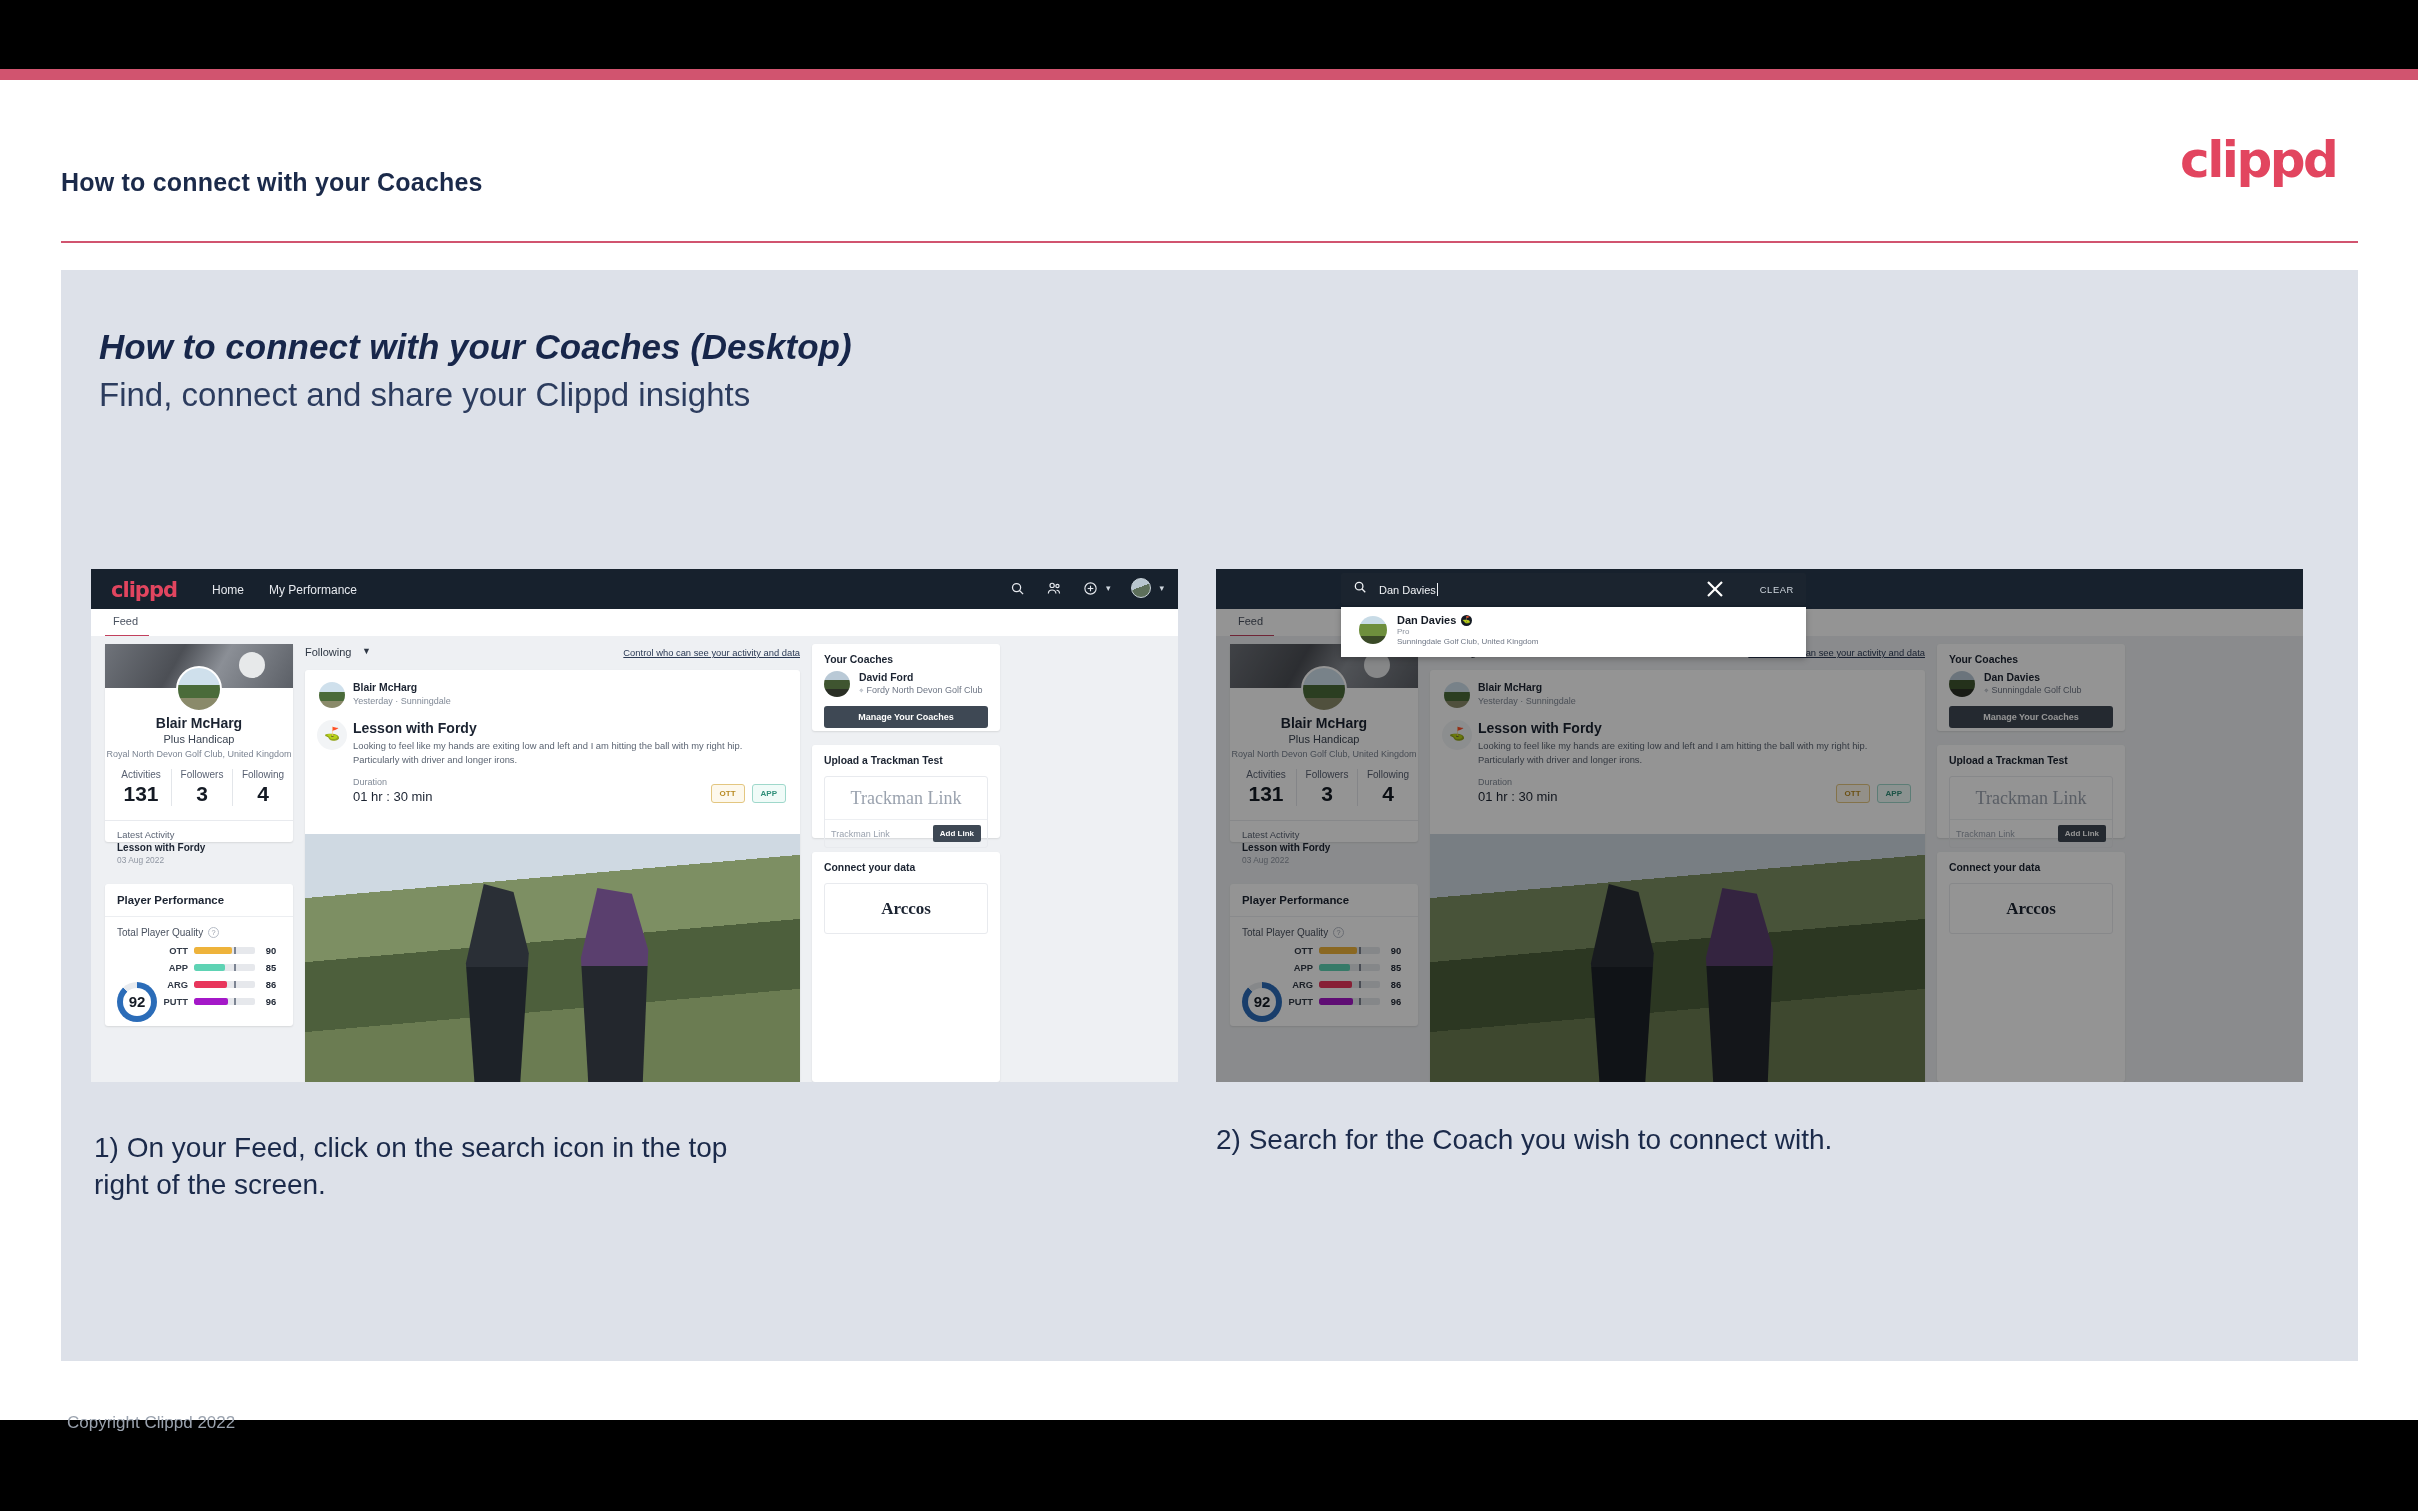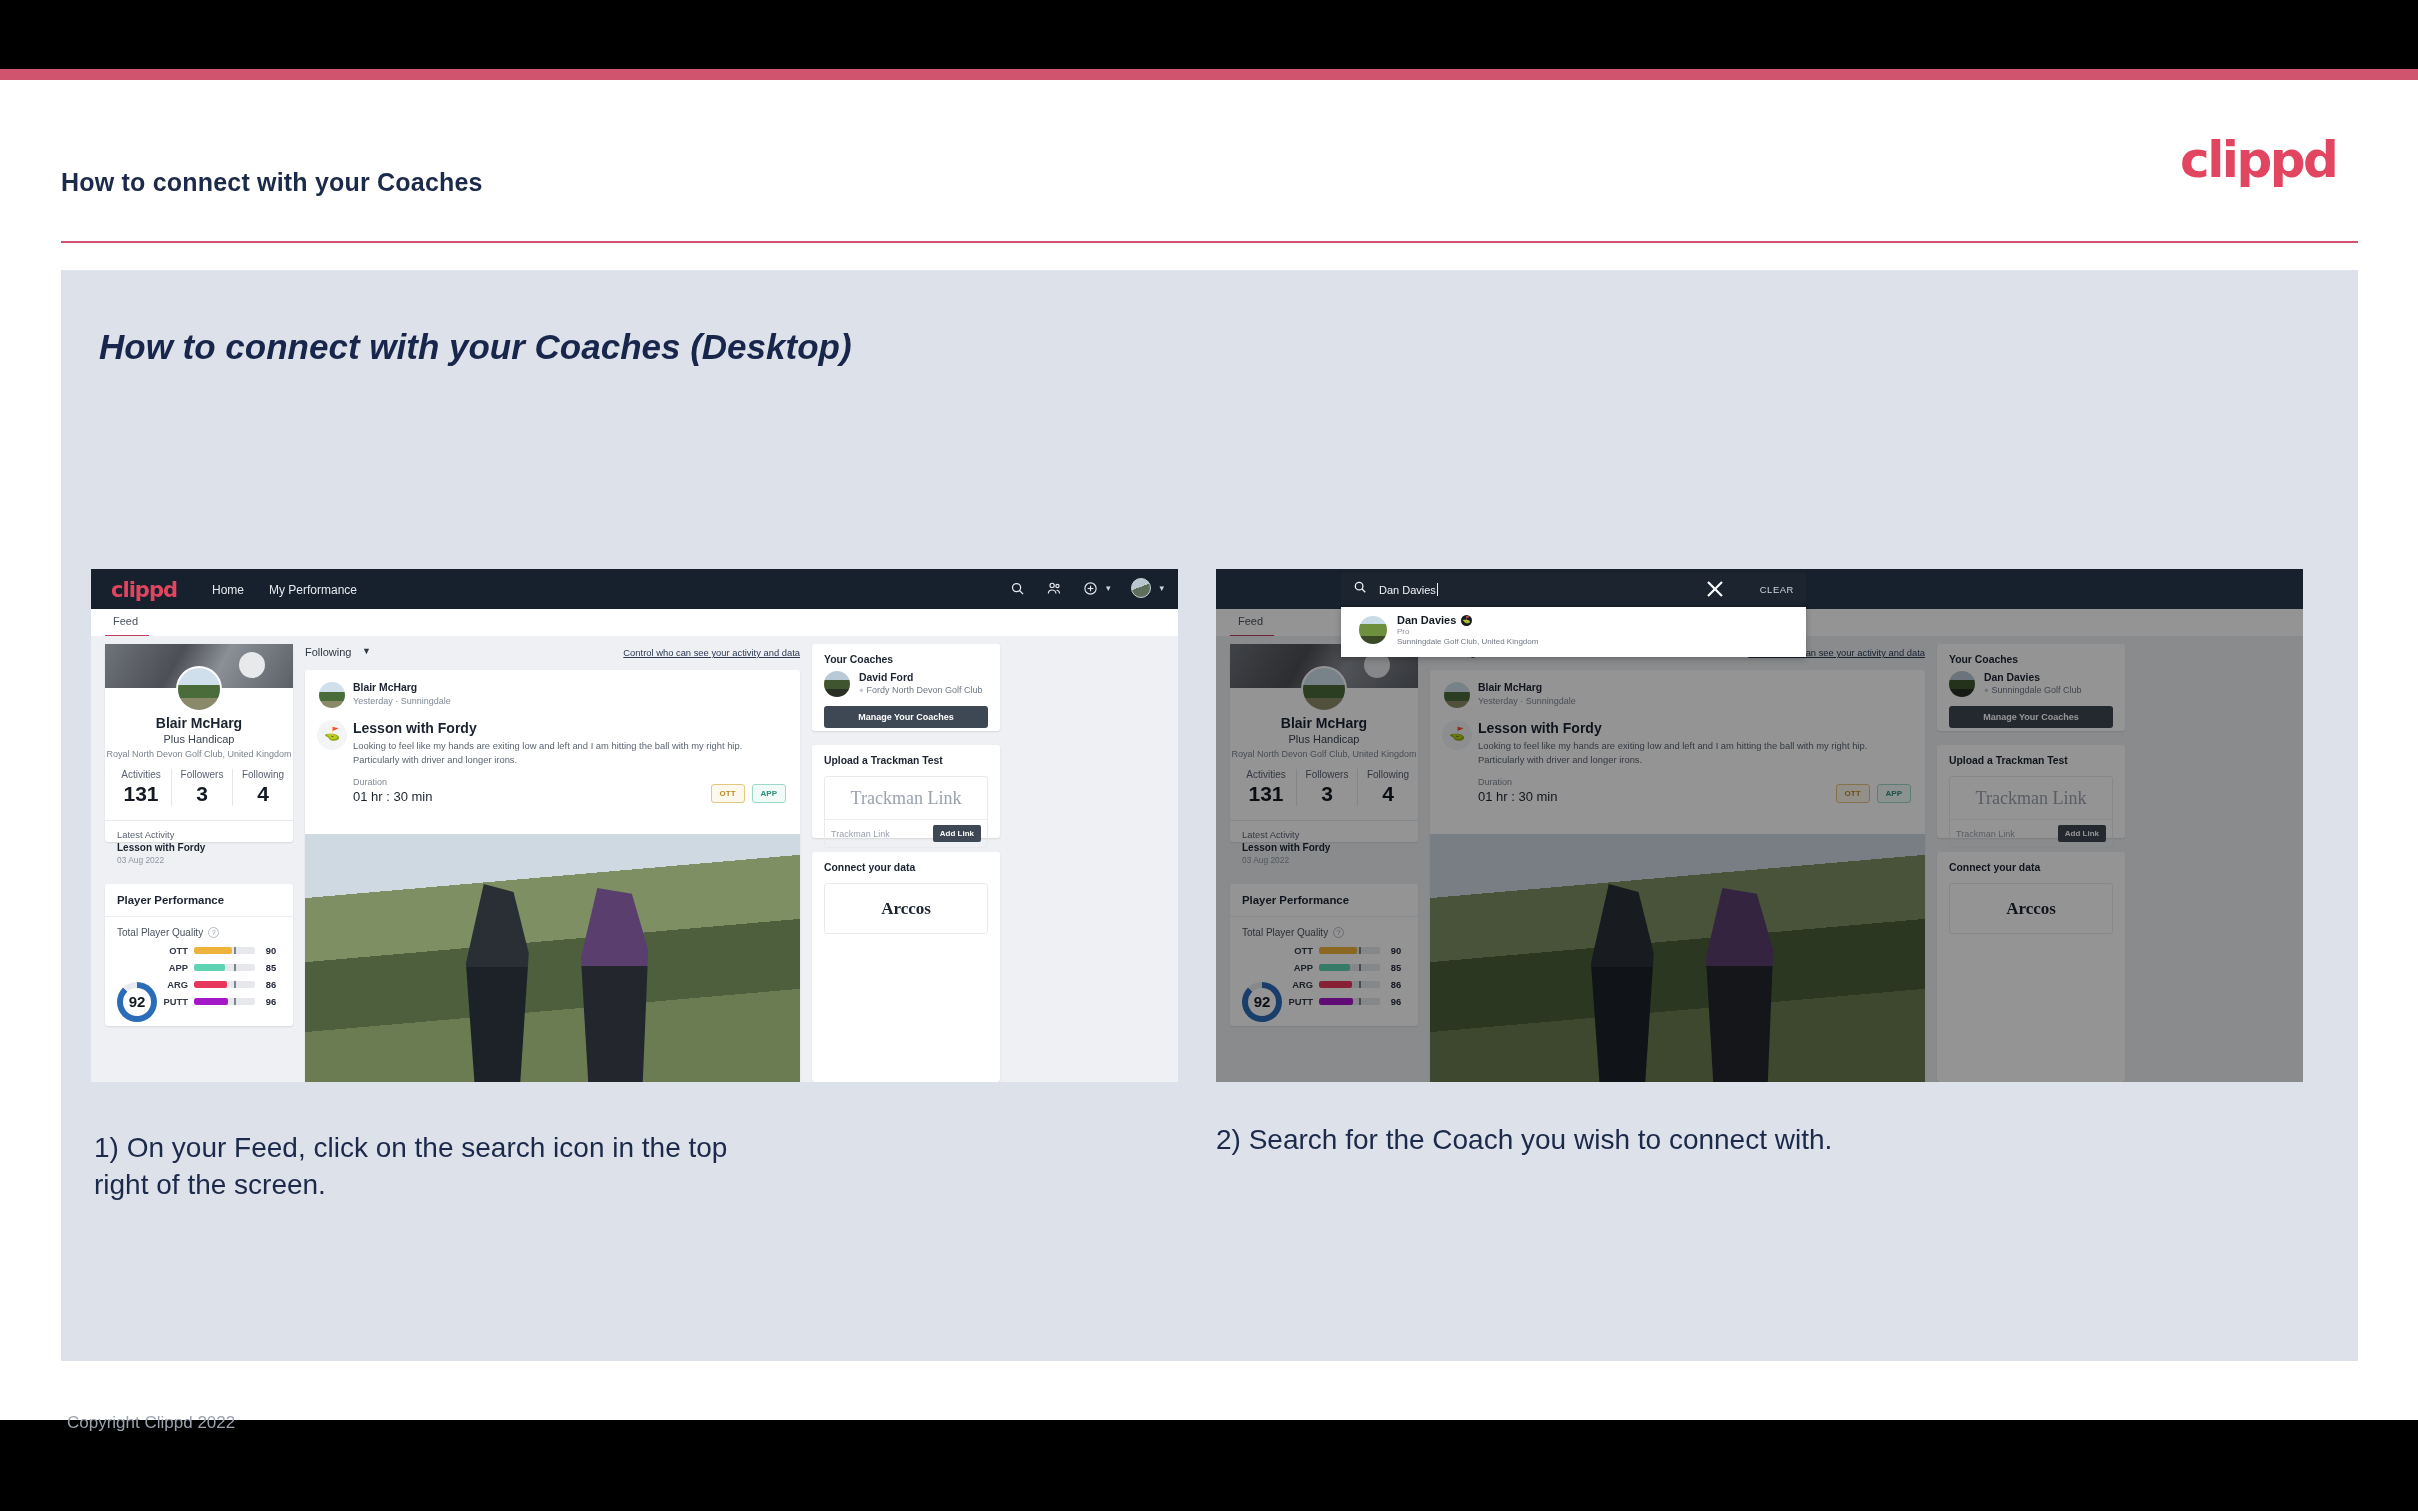--- a/index.html
+++ b/index.html
@@ -195,20 +195,21 @@
   <div class="slide"></div>
 
   <div class="hdr-title">How to connect with your Coaches</div>
   <div class="logo">
     <div class="logo-text">clippd</div>
   </div>
   <div class="hdr-rule"></div>
 
   <div class="panel"></div>
   <div class="h1">How to connect with your Coaches (Desktop)</div>
+  <div class="h2">Find, connect and share your Clippd insights</div>
 
   <div class="shot shot1">
 
     <div class="appnav">
       <div class="brand">clippd</div>
       <div class="navlink nl1">Home</div>
       <div class="navlink nl2">My Performance</div>
       <div class="navicons">
         <span>
           <svg width="15" height="15" viewBox="0 0 24 24" fill="none" stroke="#e6e9ee" stroke-width="2">

